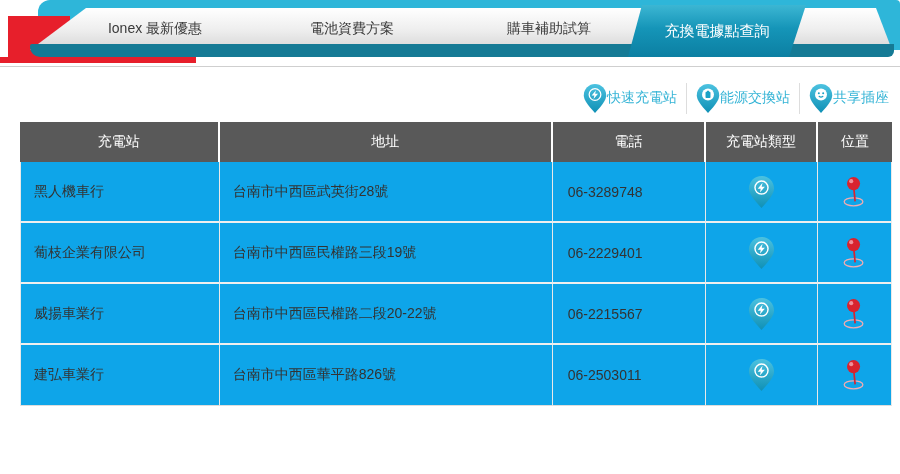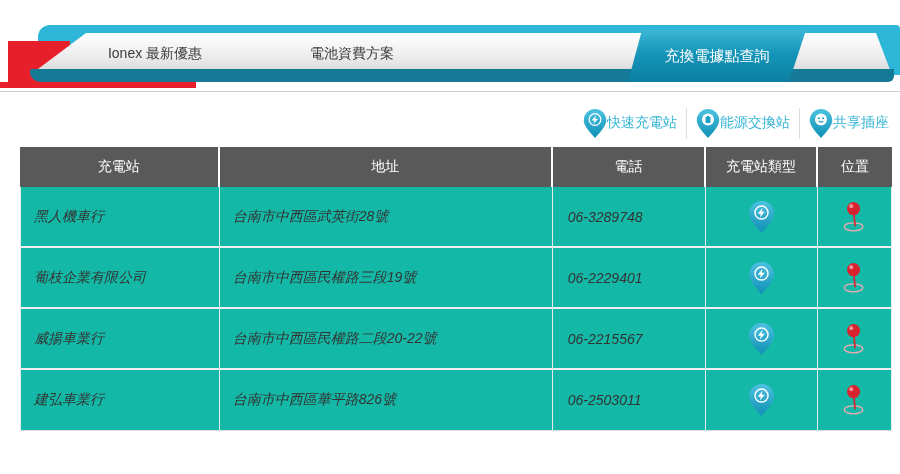--- a/index.html
+++ b/index.html
@@ -1,21 +1,21 @@
 <!DOCTYPE html>
 <html style="--accent-cyan: #2eb6d9; --accent-teal-dark: #157a95; --brand-red: #e71f2b; --table-header-gray: #595959; --legend-text-teal: #35b4d6; --pin-teal: #1ba2c6; --pin-red: #d8232e;"><head>
 <meta charset="utf-8">
 <style>
   * { margin:0; padding:0; box-sizing:border-box; }
   html,body { width:900px; height:474px; background:#fff; overflow:hidden;
     font-family:"Liberation Sans","DejaVu Sans",sans-serif; }
   .page { position:relative; width:900px; height:474px; }
 
   
-  .topbar { position:relative; height:70px;margin-top:25px; }
+  .topbar { position:relative; height:70px; }
   .cyan-bar { position:absolute; left:38px; top:0; right:0; height:50px;
     background:var(--accent-cyan,#2eb6d9); border-radius:12px 4px 0 0; }
   .red-block { position:absolute; left:8px; top:16px; width:62px; height:46px;
     background:var(--brand-red,#e71f2b); z-index:1; }
   .tabbar { position:absolute; left:30px; top:8px; width:862px; height:42px; z-index:2;
     background:linear-gradient(180deg,#ffffff 0%,#ededed 55%,#d6d6d6 100%);
     clip-path:polygon(56px 0, calc(100% - 16px) 0, 100% 100%, 0 100%); }
   .teal-strip { position:absolute; left:30px; right:6px; top:44px; height:13px; z-index:3;
     background:var(--accent-teal-dark,#157a95); border-radius:2px 0 6px 10px; }
   .red-underline { position:absolute; left:0; top:57px; width:196px; height:6px; z-index:4;
@@ -39,22 +39,22 @@
   .legend-item + .legend-item { border-left:1px solid #ddd; }
   .legend-label { color:var(--legend-text-teal,#35b4d6); font-size:14px; white-space:nowrap; }
   .legend-item svg { display:block; }
 
   
   .table-wrap { position:absolute; top:122px; left:20px; right:8px; }
   table { width:100%; border-collapse:separate; border-spacing:0; table-layout:fixed; }
   th { background:var(--table-header-gray,#595959); color:#fff; font-weight:normal;
     font-size:14px; height:40px; text-align:center; border-right:2px solid #fff; }
   th:last-child { border-right:none; }
-  td { height:61px; font-size:14px; color:#333; background:#14b8a6; vertical-align:middle;
-    border-bottom:2px solid #efefef; border-right:1px solid #e9e9e9;font-style:italic; }
+  td { height:61px; font-size:14px; color:#333; background:#0ea5e9; vertical-align:middle;
+    border-bottom:2px solid #efefef; border-right:1px solid #e9e9e9; }
   td:first-child { border-left:1px solid #e9e9e9; }
   tr:last-child td { border-bottom:1px solid #ddd; }
   .c-name, .c-addr { padding-left:13px; }
   .c-phone { padding-left:15px; }
   .c-type, .c-loc { text-align:center; }
   .c-type svg, .c-loc svg { display:inline-block; vertical-align:middle; cursor:pointer; }
 </style>
 </head>
 <body>
 
@@ -68,20 +68,21 @@
 </svg>
 
 <div class="page">
 
   <div class="topbar">
     <div class="cyan-bar"></div>
     <div class="red-block"></div>
     <div class="tabbar">
       <div class="tab tab-1">Ionex 最新優惠</div>
       <div class="tab tab-2">電池資費方案</div>
+      <div class="tab tab-3">購車補助試算</div>
     </div>
     <div class="teal-strip"></div>
     <div class="red-underline"></div>
     <div class="hairline"></div>
     <div class="active-tab">充換電據點查詢</div>
   </div>
 
   <div class="legend">
     <div class="legend-item">
       <svg width="24" height="31" viewBox="0 0 30 38">

